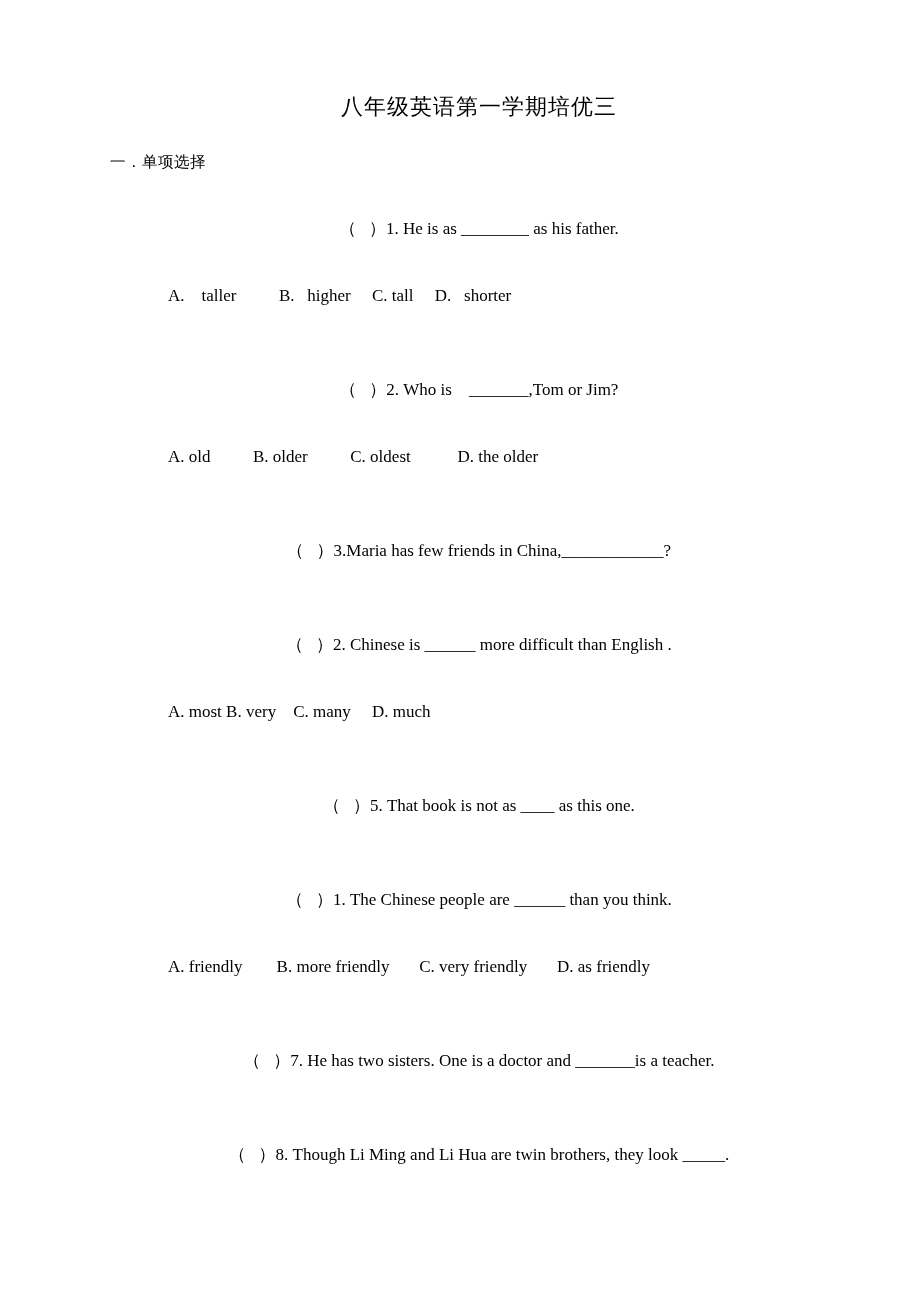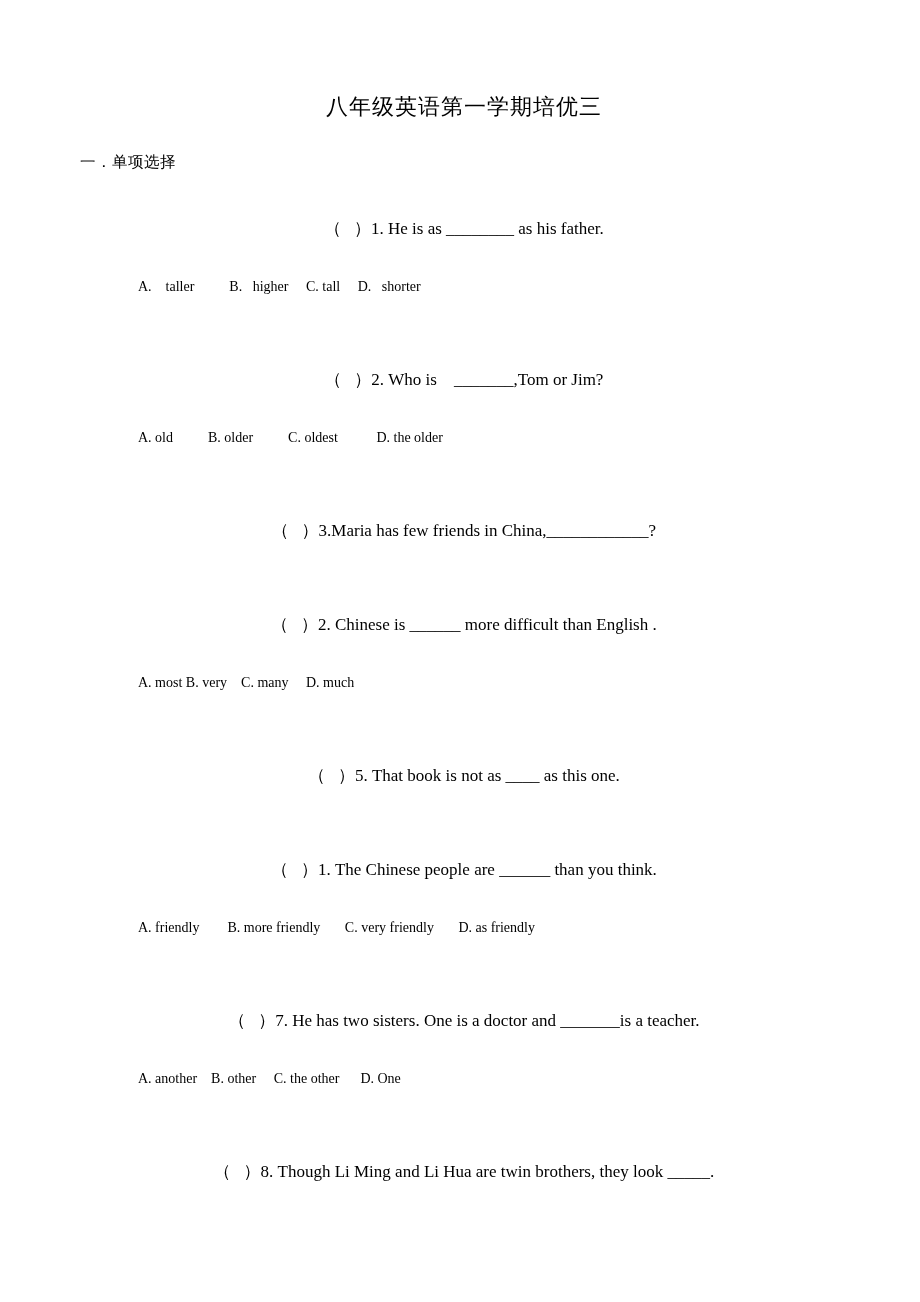--- a/index.html
+++ b/index.html
@@ -13,21 +13,21 @@
     font-family: "Liberation Serif", serif;
     color: #000000;
     position: relative;
     overflow: hidden;
   }
   .page {
     position: relative;
     width: 920px;
     height: 1302px;
     box-sizing: border-box;
-    padding: 0 72px 0 80px;
+    padding: 0 72px 0 110px;
   }
   .doc-title {
     text-align: center;
     font-family: "DejaVu Sans", sans-serif;
     font-size: 22px;
     font-weight: 400;
     letter-spacing: 1px;
     margin: 0;
     padding-top: 92px;
   }
@@ -42,22 +42,22 @@
     line-height: 1.0;
     margin-top: 9px;
     white-space: pre;
   }
   .q-stem {
     display: block;
     text-align: center;
   }
   .opts {
     display: block;
-    font-size: 14px;
-    margin-top: 9px;
+    font-size: 17px;
+    margin-top: 16px;
     padding-left: 58px;
     white-space: pre;
   }
 </style>
 </head>
 <body>
 
 <div class="page">
   <h1 class="doc-title">八年级英语第一学期培优三</h1>
   <div class="section-heading">一．单项选择</div>
@@ -79,20 +79,19 @@
   </div>
   <div class="q">
     <span class="q-stem">（   ）5. That book is not as ____ as this one.</span>
   </div>
   <div class="q">
     <span class="q-stem">（   ）1. The Chinese people are ______ than you think.</span>
     <span class="opts">A. friendly        B. more friendly       C. very friendly       D. as friendly</span>
   </div>
   <div class="q">
     <span class="q-stem">（   ）7. He has two sisters. One is a doctor and _______is a teacher.</span>
-    <span class="opts">A. another    B. other     C. the other      D. One</span>
   </div>
   <div class="q">
     <span class="q-stem">（   ）8. Though Li Ming and Li Hua are twin brothers, they look _____.</span>
     
   </div>
 
 </div>
 
 </body></html>

